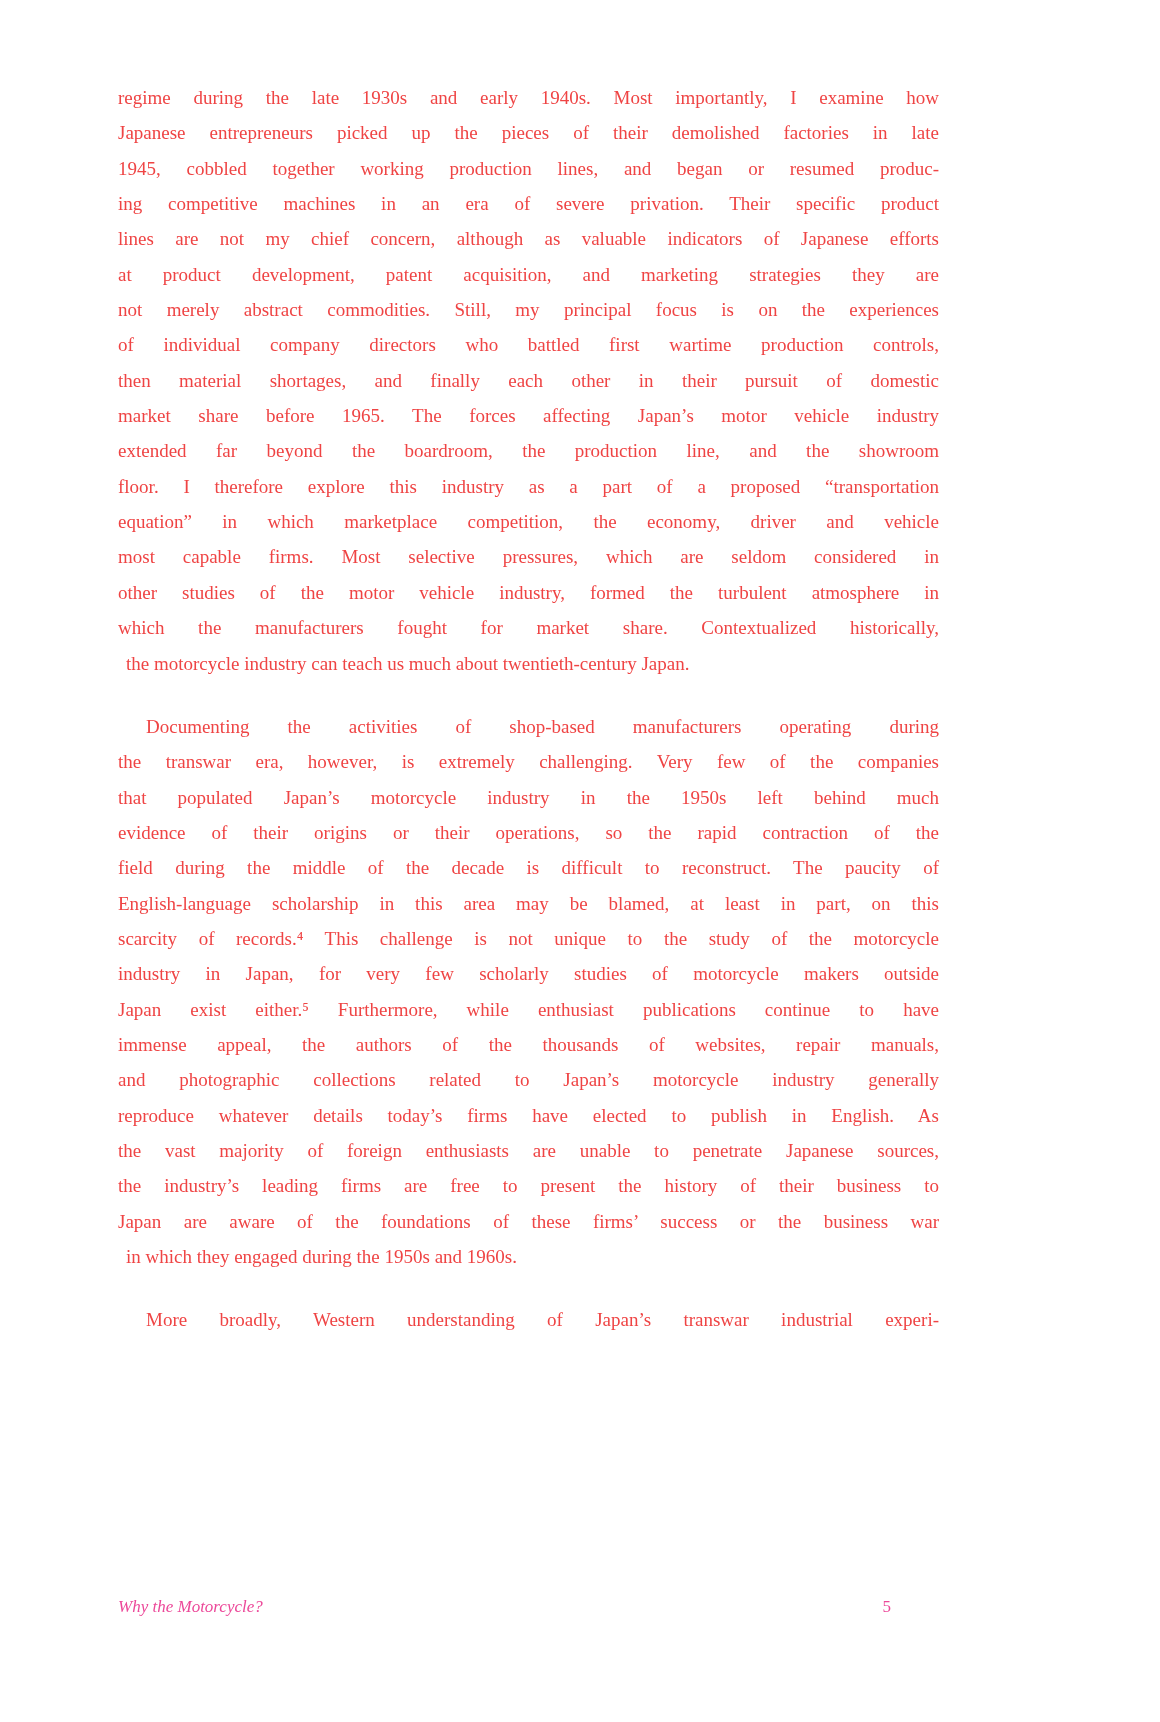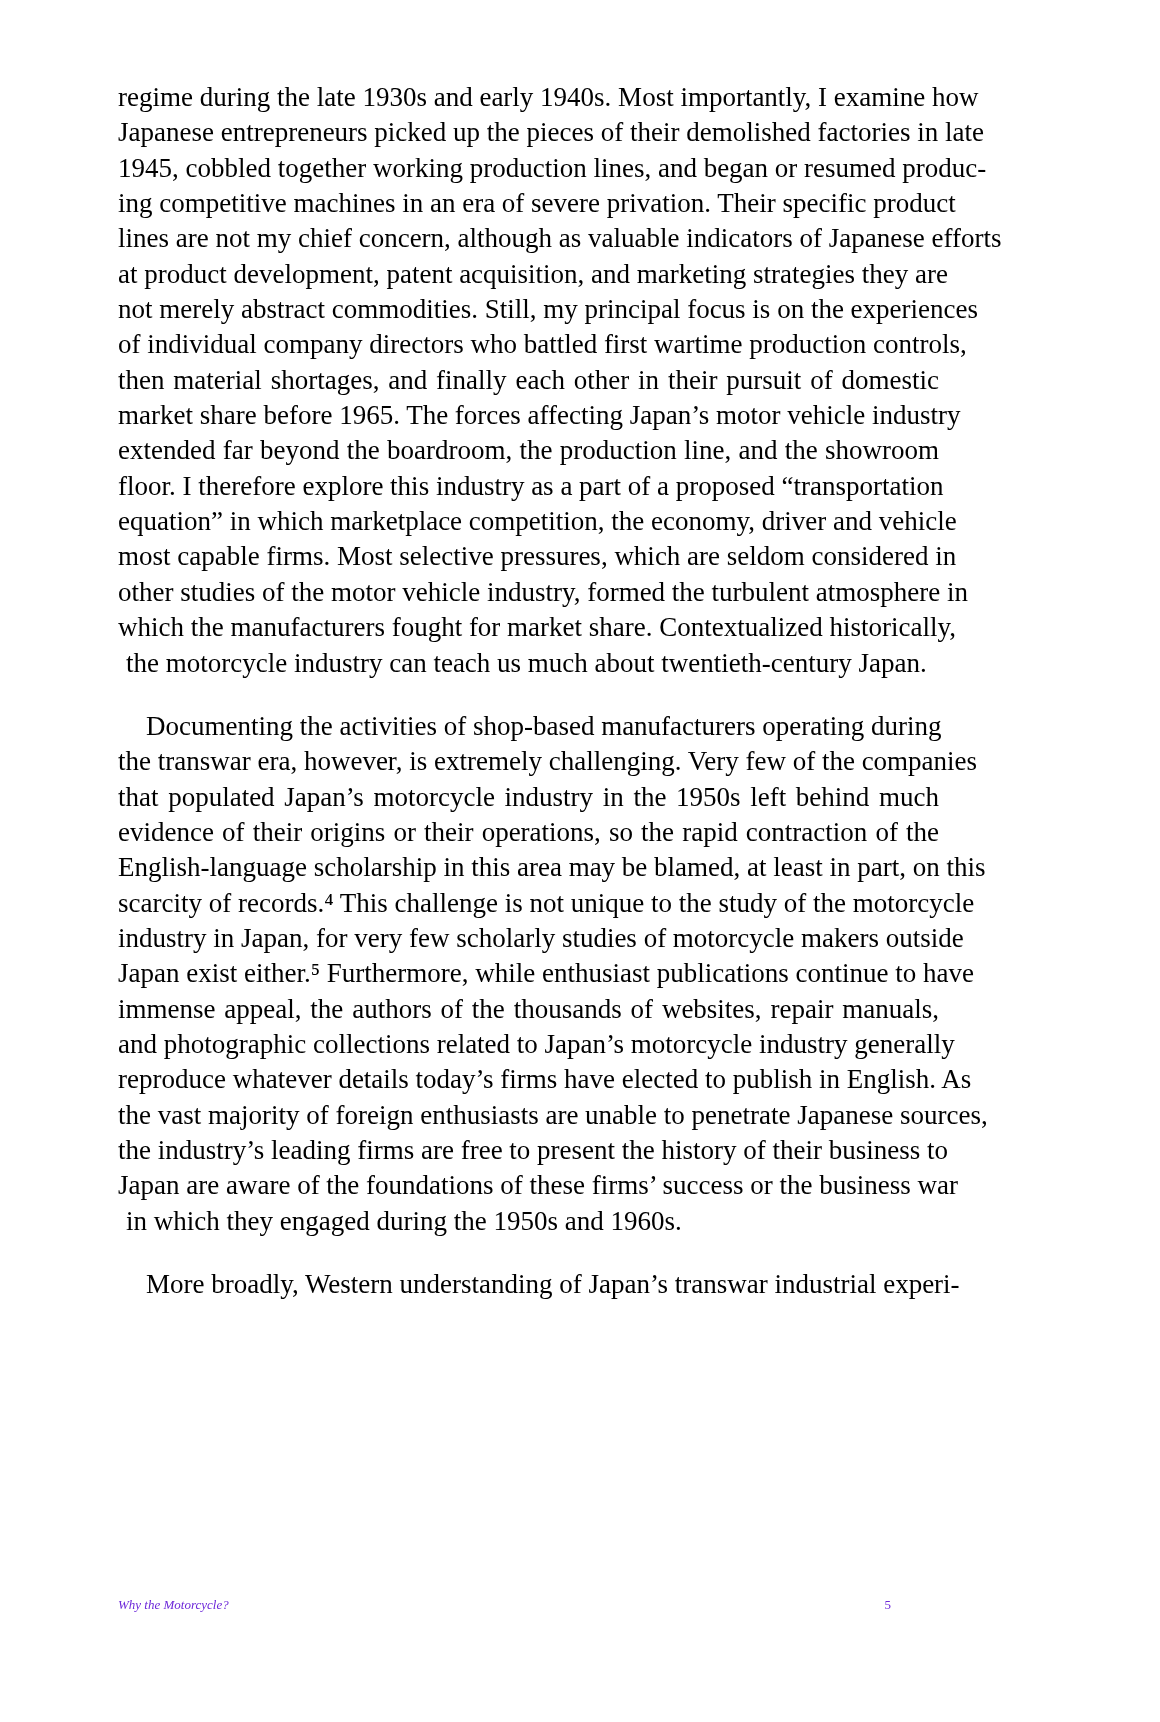--- a/index.html
+++ b/index.html
@@ -3,32 +3,32 @@
   <meta charset="utf-8">
   <style>
     html, body { margin: 0; padding: 0; background: #ffffff; }
     body { width: 1160px; height: 1722px; position: relative; overflow: hidden; }
     .page {
       position: absolute; left: 0; top: 0; width: 1160px; height: 1722px; background: #ffffff;
     }
     .body-text {
       position: absolute; left: 118px; top: 80px; width: 821px;
       font-family: "Liberation Serif", "DejaVu Serif", serif;
-      font-size: 27px; line-height: 35.35px; color: #000000;
+      font-size: 19px; line-height: 35.35px; color: #ef4444;
     }
     .line {
       display: block; white-space: nowrap; text-align: justify; text-align-last: justify;
       height: 35.35px; overflow: visible;
     }
     .line.last { text-align-last: left; margin-left: 8px; }
     .line.indent { text-indent: 28px; margin-top: 28px; }
     .footer {
       position: absolute; left: 118px; top: 1597px; width: 773px;
       font-family: "Liberation Serif", "DejaVu Serif", serif;
-      font-size: 13px; color: #6d28d9;
+      font-size: 17px; color: #ec4899;
       display: flex; justify-content: space-between; text-align: right;
     }
     .running-head { font-style: italic; }
   </style>
 </head>
 <body>
 
 <div class="page">
   <div class="body-text">
     <span class="line">regime during the late 1930s and early 1940s. Most importantly, I examine how</span>
@@ -45,20 +45,21 @@
     <span class="line">floor. I therefore explore this industry as a part of a proposed “transportation</span>
     <span class="line">equation” in which marketplace competition, the economy, driver and vehicle</span>
     <span class="line">most capable firms. Most selective pressures, which are seldom considered in</span>
     <span class="line">other studies of the motor vehicle industry, formed the turbulent atmosphere in</span>
     <span class="line">which the manufacturers fought for market share. Contextualized historically,</span>
     <span class="line last">the motorcycle industry can teach us much about twentieth-century Japan.</span>
     <span class="line indent">Documenting the activities of shop-based manufacturers operating during</span>
     <span class="line">the transwar era, however, is extremely challenging. Very few of the companies</span>
     <span class="line">that populated Japan’s motorcycle industry in the 1950s left behind much</span>
     <span class="line">evidence of their origins or their operations, so the rapid contraction of the</span>
+    <span class="line">field during the middle of the decade is difficult to reconstruct. The paucity of</span>
     <span class="line">English-language scholarship in this area may be blamed, at least in part, on this</span>
     <span class="line">scarcity of records.⁴ This challenge is not unique to the study of the motorcycle</span>
     <span class="line">industry in Japan, for very few scholarly studies of motorcycle makers outside</span>
     <span class="line">Japan exist either.⁵ Furthermore, while enthusiast publications continue to have</span>
     <span class="line">immense appeal, the authors of the thousands of websites, repair manuals,</span>
     <span class="line">and photographic collections related to Japan’s motorcycle industry generally</span>
     <span class="line">reproduce whatever details today’s firms have elected to publish in English. As</span>
     <span class="line">the vast majority of foreign enthusiasts are unable to penetrate Japanese sources,</span>
     <span class="line">the industry’s leading firms are free to present the history of their business to</span>
     <span class="line">Japan are aware of the foundations of these firms’ success or the business war</span>

